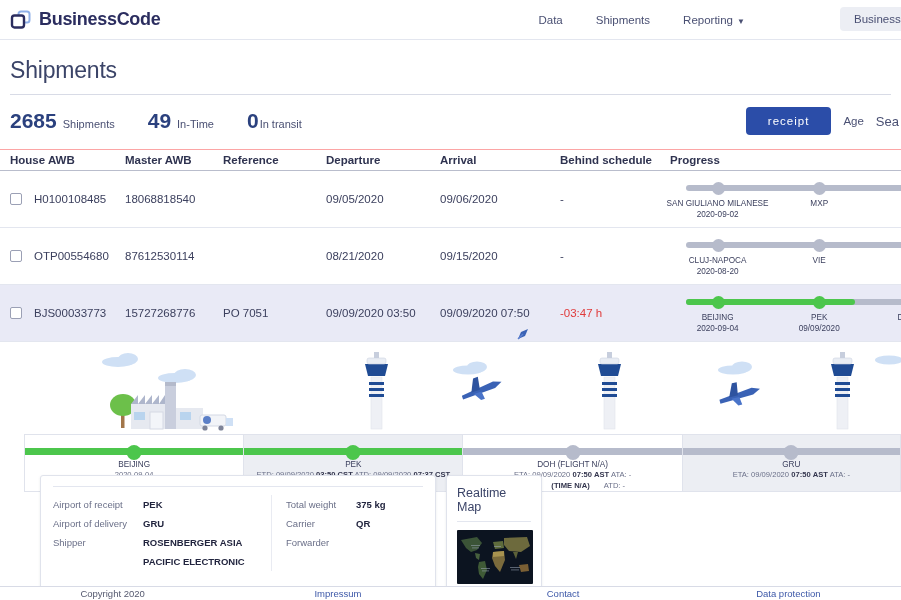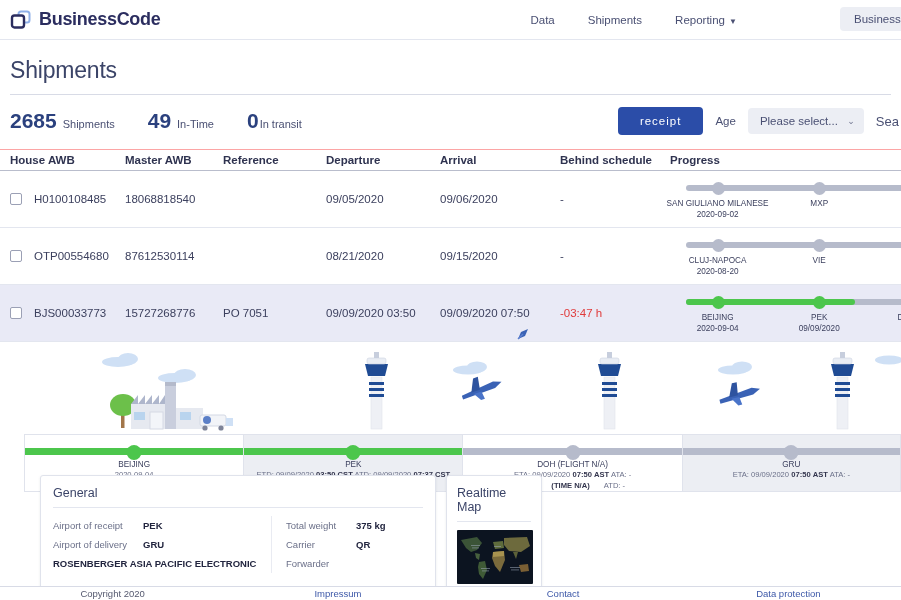--- a/index.html
+++ b/index.html
@@ -14,20 +14,21 @@
   }
 
   
   .topnav {
     height: 40px;
     display: flex; align-items: center;
     border-bottom: 1px solid #e3e6ef;
     background: #fff;
     padding: 0 10px;
     position: relative;
+    gap: 8px;
   }
   .brand { display:flex; align-items:center; gap:7px; }
   .brand-logo { width: 22px; height: 20px; position: relative; display:block; }
   .brand-name {
     font-size: 18px; font-weight: bold; color: #2b2d5f; letter-spacing: -0.3px;
   }
   .nav-links { display:flex; align-items:center; gap:33px; margin-left: 370px; }
   .nav-link { font-size: 11.5px; color: #4a5073; cursor: pointer; white-space: nowrap; }
   .nav-caret { display:inline-block; margin-left:4px; font-size:8px; color:#4a5073; }
   .user-chip {
@@ -223,24 +224,20 @@
     <span class="stat-lbl">In-Time</span>
   </div>
   <div class="stat">
     <span class="stat-num">0</span>
     <span class="stat-lbl tight">In transit</span>
   </div>
 
   <div class="filters">
     <button class="btn-invite">receipt</button>
     <span class="filter-label">Age</span>
-    <div class="select">
-      <span>Please select...</span>
-      <span class="chev">⌄</span>
-    </div>
     <span class="search-label">Sea</span>
   </div>
 </div>
 
 <div class="tbl">
   <div class="thead">
     <div class="c-house">House AWB</div>
     <div class="c-master">Master AWB</div>
     <div class="c-ref">Reference</div>
     <div class="c-dep">Departure</div>
@@ -473,33 +470,33 @@
 
 <span class="cursor">
   <svg width="16" height="16" viewBox="0 0 16 16">
     <path d="M3 13 L6 6 L13 3 L10 10 Z" fill="#3a62b5"></path>
     <path d="M3 13 L8 8" stroke="#5a7fd0" stroke-width="1.4"></path>
   </svg>
 </span>
 
 <div class="panels">
   <div class="card card-general">
-    <div class="card-title">General</div>
     <div class="card-hr"></div>
     <div class="gen-cols">
       <div class="gen-col">
         <div class="gen-row">
           <span class="gen-k">Airport of receipt</span>
           <span class="gen-v">PEK</span>
         </div>
         <div class="gen-row">
           <span class="gen-k">Airport of delivery</span>
           <span class="gen-v">GRU</span>
         </div>
         <div class="gen-row">
+          <span class="gen-k">Shipper</span>
           <span class="gen-v">ROSENBERGER ASIA PACIFIC ELECTRONIC</span>
         </div>
       </div>
       <div class="gen-col right">
         <div class="gen-row">
           <span class="gen-k w2">Total weight</span>
           <span class="gen-v">375 kg</span>
         </div>
         <div class="gen-row">
           <span class="gen-k w2">Carrier</span>

